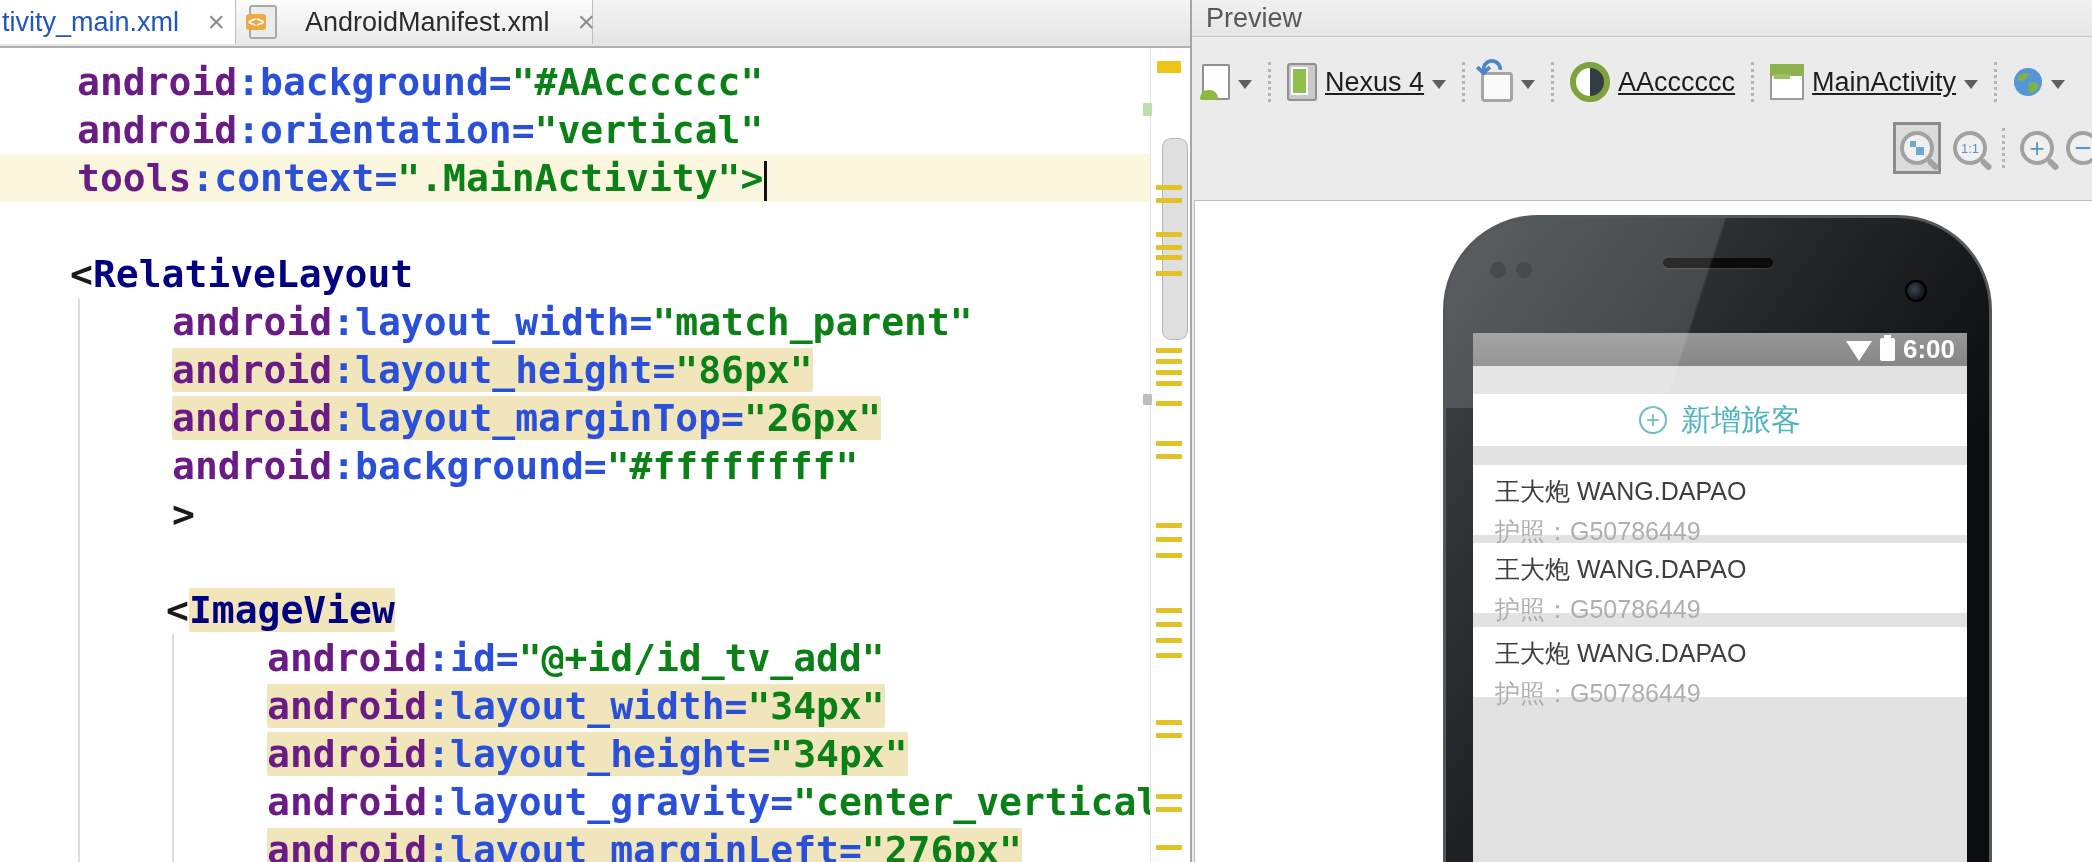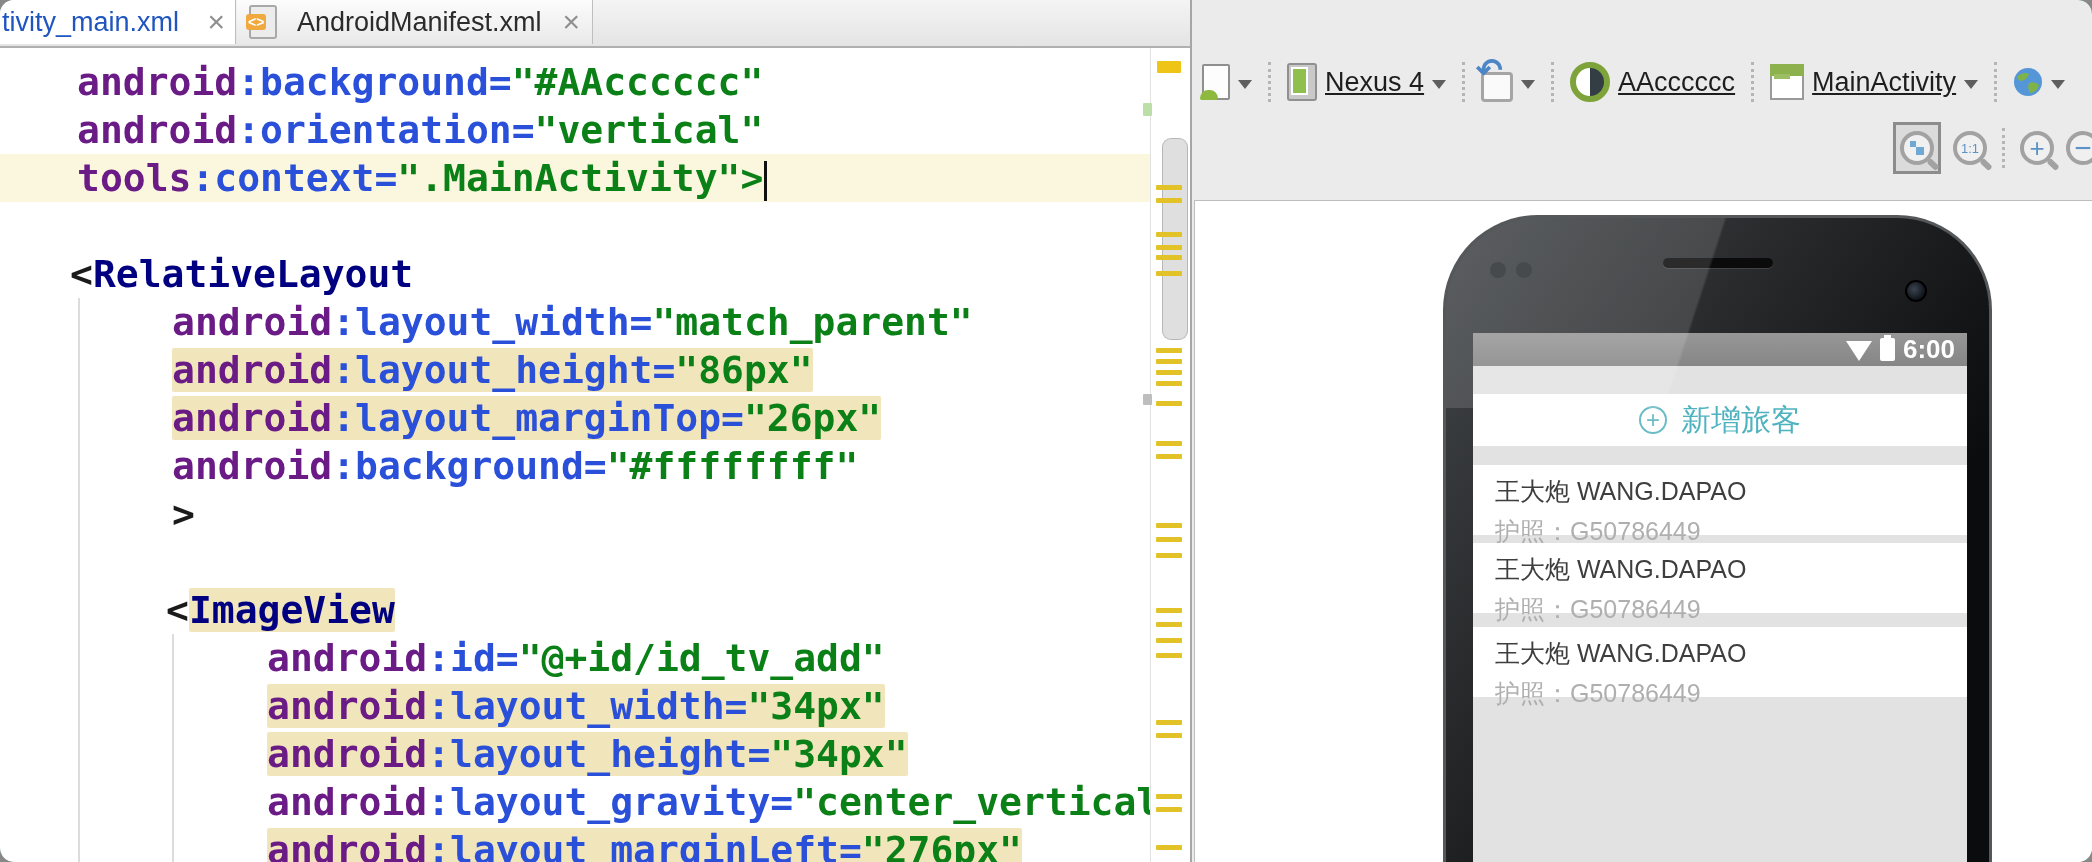--- a/index.html
+++ b/index.html
@@ -1,26 +1,26 @@
 <!DOCTYPE html>
 <html><head>
 <meta charset="utf-8">
 <style>
   html,body{margin:0;padding:0;background:#888;}
   #page{position:relative;width:2092px;height:862px;background:#14532d;overflow:hidden;
-        font-family:"Liberation Sans",sans-serif;border-radius:14px;-webkit-font-smoothing:antialiased;}
+        font-family:"Liberation Sans",sans-serif;-webkit-font-smoothing:antialiased;}
 
   
   #tabbar{position:absolute;left:0;top:0;width:1190px;height:46px;
           background:linear-gradient(#F4F4F4,#E4E4E4);border-bottom:2px solid #B0B0B0;}
   .tab{position:absolute;top:0;height:44px;display:flex;align-items:center;box-sizing:border-box;}
   .tab-active{left:0;width:236px;background:#FFFFFF;border-right:1px solid #BEBEBE;padding:0 10px 0 2px;}
   .tab-active .tab-label{color:#1F55C0;font-size:27px;white-space:nowrap;overflow:hidden;}
   .tab-plain{left:237px;width:356px;background:linear-gradient(#FCFCFC,#E9E9E9);
-             border-right:1px solid #BEBEBE;padding:0 12px;gap:20px;}
+             border-right:1px solid #BEBEBE;padding:0 12px;gap:28px;}
   .tab-plain .tab-label{color:#2B2B2B;font-size:27px;white-space:nowrap;}
   .tab-close{margin-left:auto;color:#8F8F8F;font-size:30px;line-height:30px;cursor:default;}
   .xmlicon{width:24px;height:30px;background:#ECECEC;border:2px solid #A9A9A9;border-radius:3px;position:relative;flex:none;}
   .xmlicon::after{content:"<>";position:absolute;left:-5px;top:7px;background:#EFA93F;color:#FFF;
                   font-size:14px;font-weight:bold;line-height:16px;padding:0 2px;border-radius:3px;}
 
   
   #editor{position:absolute;left:0;top:48px;width:1150px;height:814px;background:#FFFFFF;overflow:hidden;
           font-family:"DejaVu Sans Mono",monospace;font-weight:bold;font-size:38px;}
   .code-line{position:absolute;left:0;width:1600px;height:48px;line-height:48px;white-space:pre;}
@@ -184,20 +184,23 @@
       <div class="mark" style="left: 1156px; top: 720px; width: 26px; height: 5px; background: rgb(226, 194, 39);"></div>
       <div class="mark" style="left: 1156px; top: 733px; width: 26px; height: 5px; background: rgb(226, 194, 39);"></div>
       <div class="mark" style="left: 1156px; top: 794px; width: 26px; height: 5px; background: rgb(226, 194, 39);"></div>
       <div class="mark" style="left: 1156px; top: 807px; width: 26px; height: 5px; background: rgb(226, 194, 39);"></div>
       <div class="mark" style="left: 1156px; top: 845px; width: 26px; height: 5px; background: rgb(226, 194, 39);"></div>
     </div>
 
   <div id="vdiv"></div>
 
   <div id="preview">
+    <div class="pv-header">
+      <span>Preview</span>
+    </div>
 
     <div class="pv-toolbar">
       <div class="titem">
         <span class="pageicon"></span>
         <span class="dd"></span>
       </div>
       <div class="tsep"></div>
       <div class="titem">
         <span class="devicon"></span>
         <span class="tlabel">Nexus 4</span>

